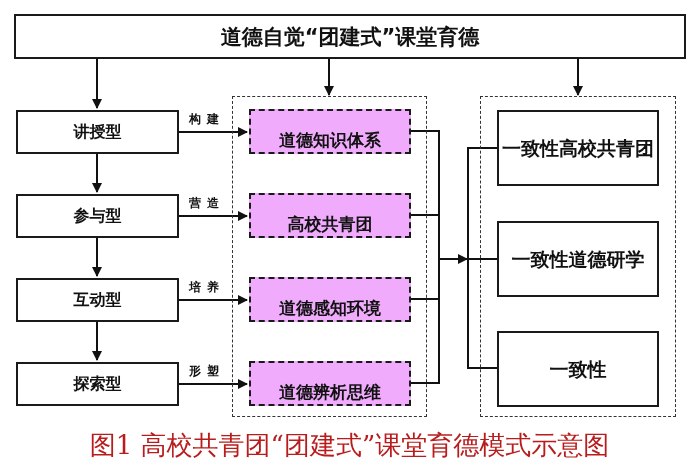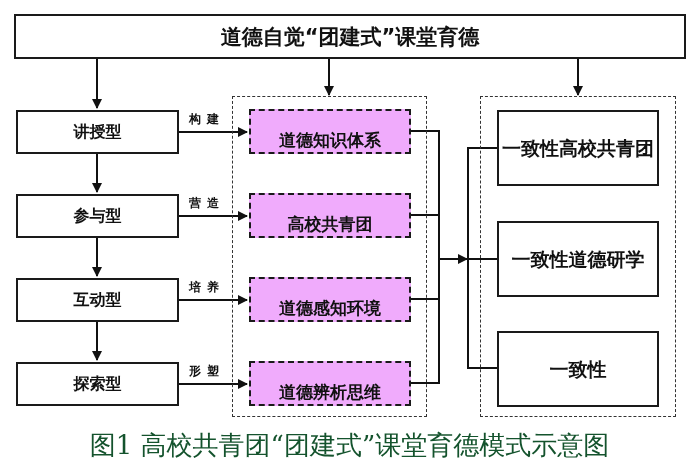--- a/index.html
+++ b/index.html
@@ -9,21 +9,21 @@
          display:flex; align-items:center; justify-content:center; text-align:center;
          font-weight:bold; }
   .dbox { position:absolute; box-sizing:border-box; border:2px dashed #1a1a1a; background:#f0abfc;
           display:flex; align-items:flex-end; justify-content:center; font-weight:bold; font-size:17px; }
   .container { position:absolute; box-sizing:border-box; border:1px dashed #333; }
   .title { left:14px; top:14px; width:672px; height:45px; font-size:21px; }
   .left { left:16px; width:163px; height:44px; font-size:16px; }
   .right { left:497px; width:162px; height:76px; font-size:19px; line-height:27px; flex-direction:row; }
   .lbl { position:absolute; font-size:12px; font-weight:bold; letter-spacing:6px; }
   .caption { position:absolute; left:0; width:699px; top:428px; text-align:center;
-             font-family:"DejaVu Serif", serif; font-size:26px; color:#14532d; }
+             font-family:"DejaVu Serif", serif; font-size:26px; color:#b91c1c; }
   svg { position:absolute; left:0; top:0; }
 </style>
 </head>
 <body>
 
 <svg width="699" height="475">
   <defs>
     <marker id="ah" markerWidth="10" markerHeight="10" refX="9" refY="5" orient="auto" markerUnits="userSpaceOnUse">
       <path d="M0,0 L10,5 L0,10 z" fill="#111"></path>
     </marker>

